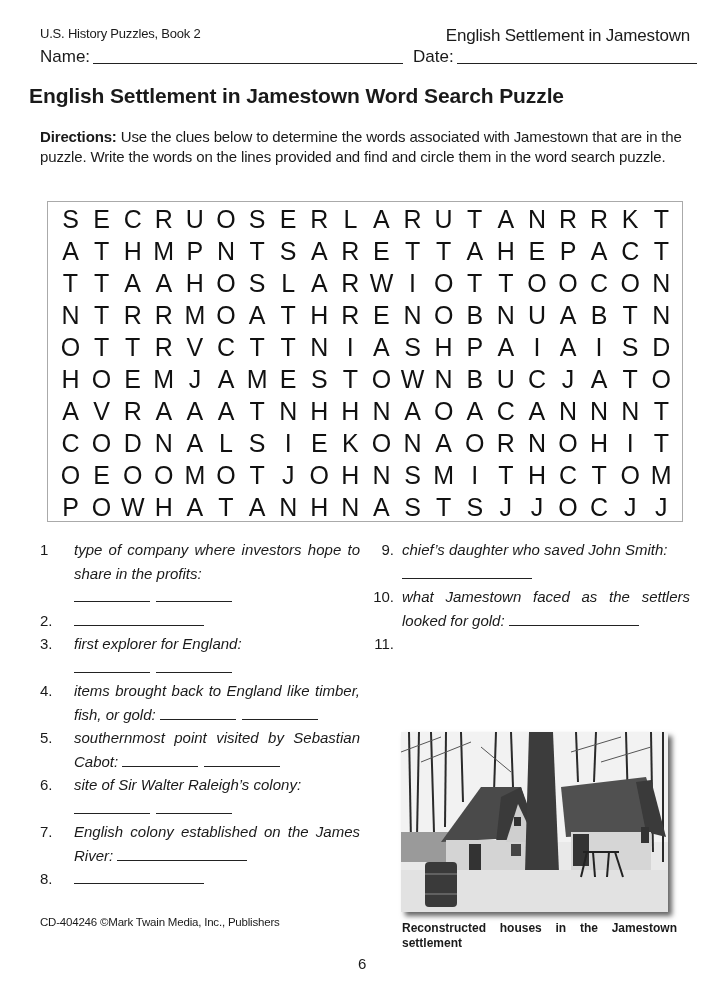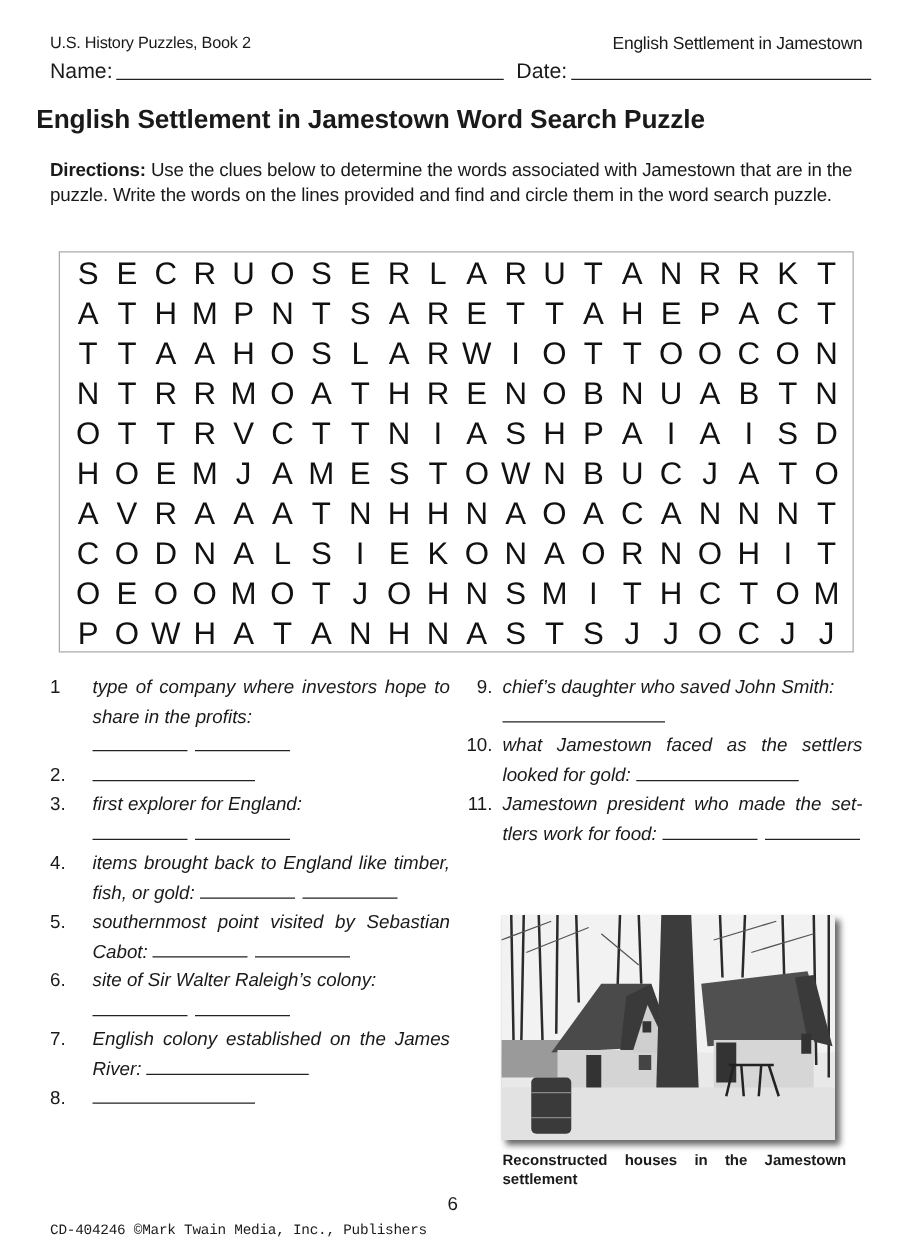--- a/index.html
+++ b/index.html
@@ -1,20 +1,20 @@
 <!DOCTYPE html>
 <html><head>
 <meta charset="utf-8">
 <style>
   * { box-sizing: border-box; margin: 0; padding: 0; }
   html, body { width: 725px; height: 1000px; background: #ffffff; overflow: hidden; }
   body { position: relative; font-family: "Liberation Sans", sans-serif; color: #1a1a1a; }
 
   .hdr-left { position: absolute; left: 40px; top: 26px; font-size: 13px; letter-spacing: -0.2px; }
-  .hdr-right { position: absolute; right: 35px; top: 26px; font-size: 14px; letter-spacing: -0.2px; }
+  .hdr-right { position: absolute; right: 35px; top: 26px; font-size: 17px; letter-spacing: -0.2px; }
 
   .name-row { position: absolute; left: 40px; top: 47px; font-size: 17px; display: flex; align-items: center; }
   .line { display: inline-block; border-bottom: 1.2px solid #222; height: 14px; }
   .name-line { width: 310px; margin-left: 3px; margin-right: 10px; }
   .date-line { width: 240px; margin-left: 3px; }
 
   .title { position: absolute; left: 0; width: 593px; top: 84px; text-align: center; font-size: 21px; font-weight: bold; letter-spacing: -0.1px; }
 
   .directions { position: absolute; left: 40px; width: 648px; top: 127px; font-size: 15px; line-height: 20px; letter-spacing: -0.15px; }
   .directions b { font-weight: bold; }
@@ -32,21 +32,21 @@
   .clue .body { flex: 1; text-align: justify; font-style: italic; }
   .blank { display: inline-block; border-bottom: 1px solid #222; height: 12px; vertical-align: baseline; }
   .b1 { width: 76px; }
   .b2 { width: 76px; margin-left: 6px; }
   .bl { width: 130px; }
   .blank-line { height: 23.5px; }
 
   .photo { position: absolute; left: 401px; top: 732px; width: 267px; height: 180px; overflow: hidden; box-shadow: 4px 4px 5px #666; background: #d8d8d8; }
   .caption { position: absolute; left: 402px; top: 921px; width: 275px; font-size: 12px; font-weight: bold; line-height: 15px; text-align: justify; text-align-last: left; }
 
-  .footer-left { position: absolute; left: 40px; top: 978px; font-size: 11.5px; letter-spacing: -0.2px; font-family: Liberation Mono, monospace; }
+  .footer-left { position: absolute; left: 40px; top: 916px; font-size: 11.5px; letter-spacing: -0.2px; }
   .footer-num { position: absolute; left: 358px; top: 955px; font-size: 15px; }
 </style>
 </head>
 <body>
 
 <div class="hdr-left">U.S. History Puzzles, Book 2</div>
 <div class="hdr-right">English Settlement in Jamestown</div>
 
 <div class="name-row">
   <span>Name:</span>
@@ -320,21 +320,20 @@
     <div class="clue">
       <span class="num r">9.</span>
       <span class="body"><span>chief’s daughter who saved John Smith:</span><div class="blank-line"><span><span class="blank bl"></span></span></div></span>
     </div>
     <div class="clue">
       <span class="num r">10.</span>
       <span class="body"><span>what Jamestown faced as the settlers looked for gold:</span> <span><span class="blank bl"></span></span></span>
     </div>
     <div class="clue">
       <span class="num r">11.</span>
-      <span class="body"><span>Jamestown president who made the set-tlers work for food:</span> <span><span class="blank b1"></span><span class="blank b2"></span></span></span>
     </div>
   </div>
 
 <div class="photo">
   <svg width="267" height="180" viewBox="0 0 267 180">
     <rect x="0" y="0" width="267" height="180" fill="#e9e9e9"></rect>
 
     <rect x="0" y="0" width="267" height="110" fill="#f2f2f2"></rect>
     <g stroke="#2a2a2a" stroke-width="2">
       <line x1="8" y1="0" x2="10" y2="110"></line>

